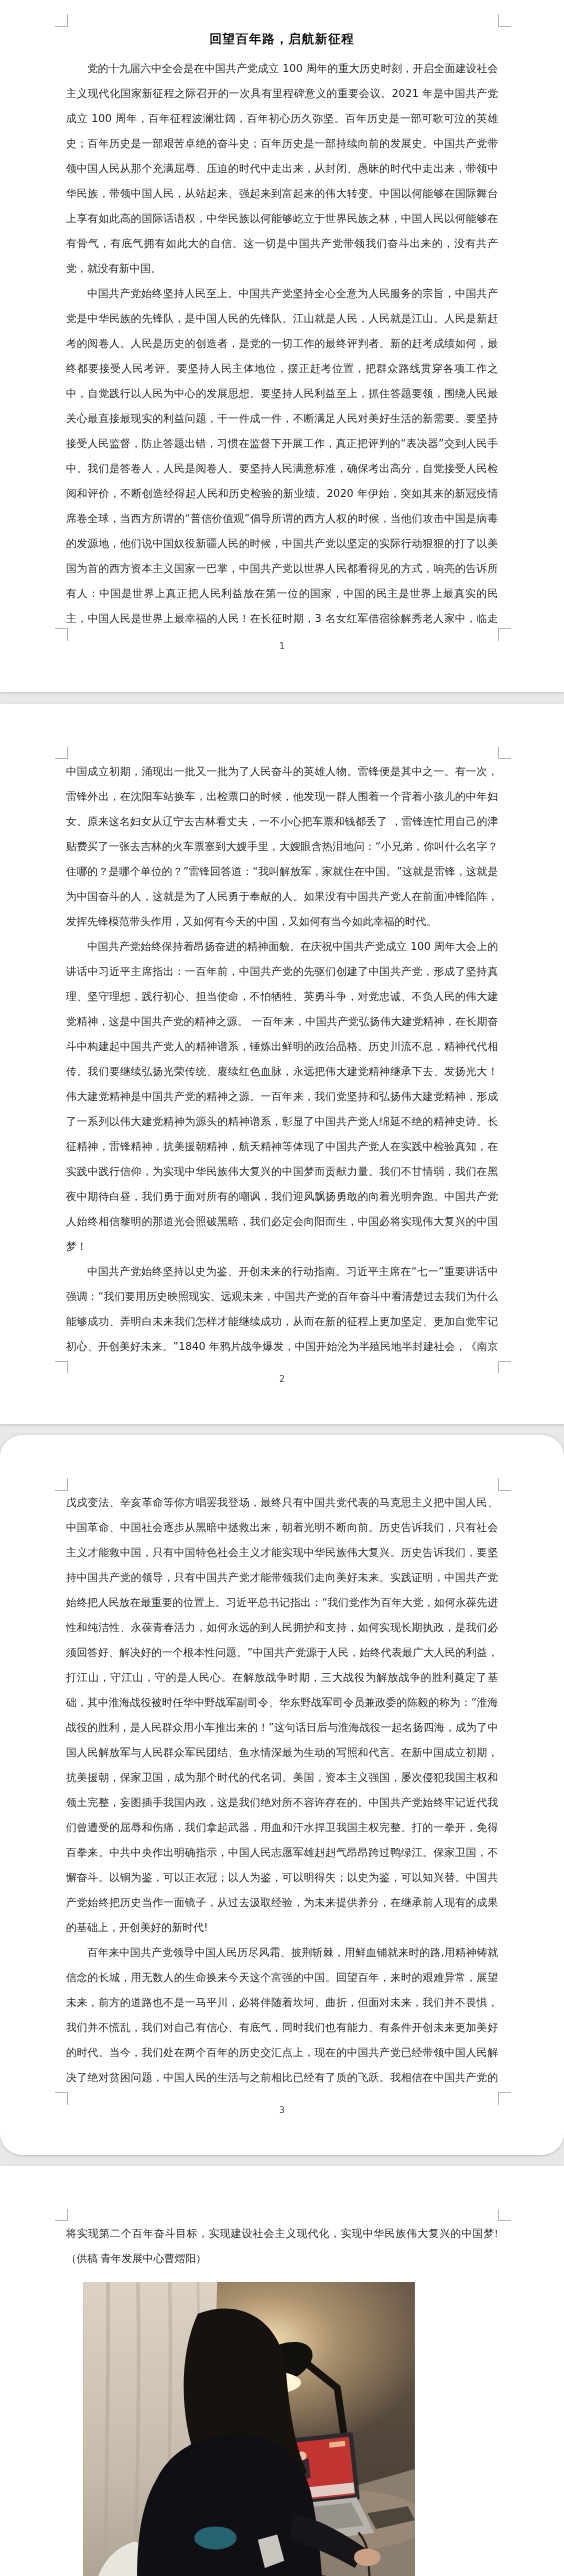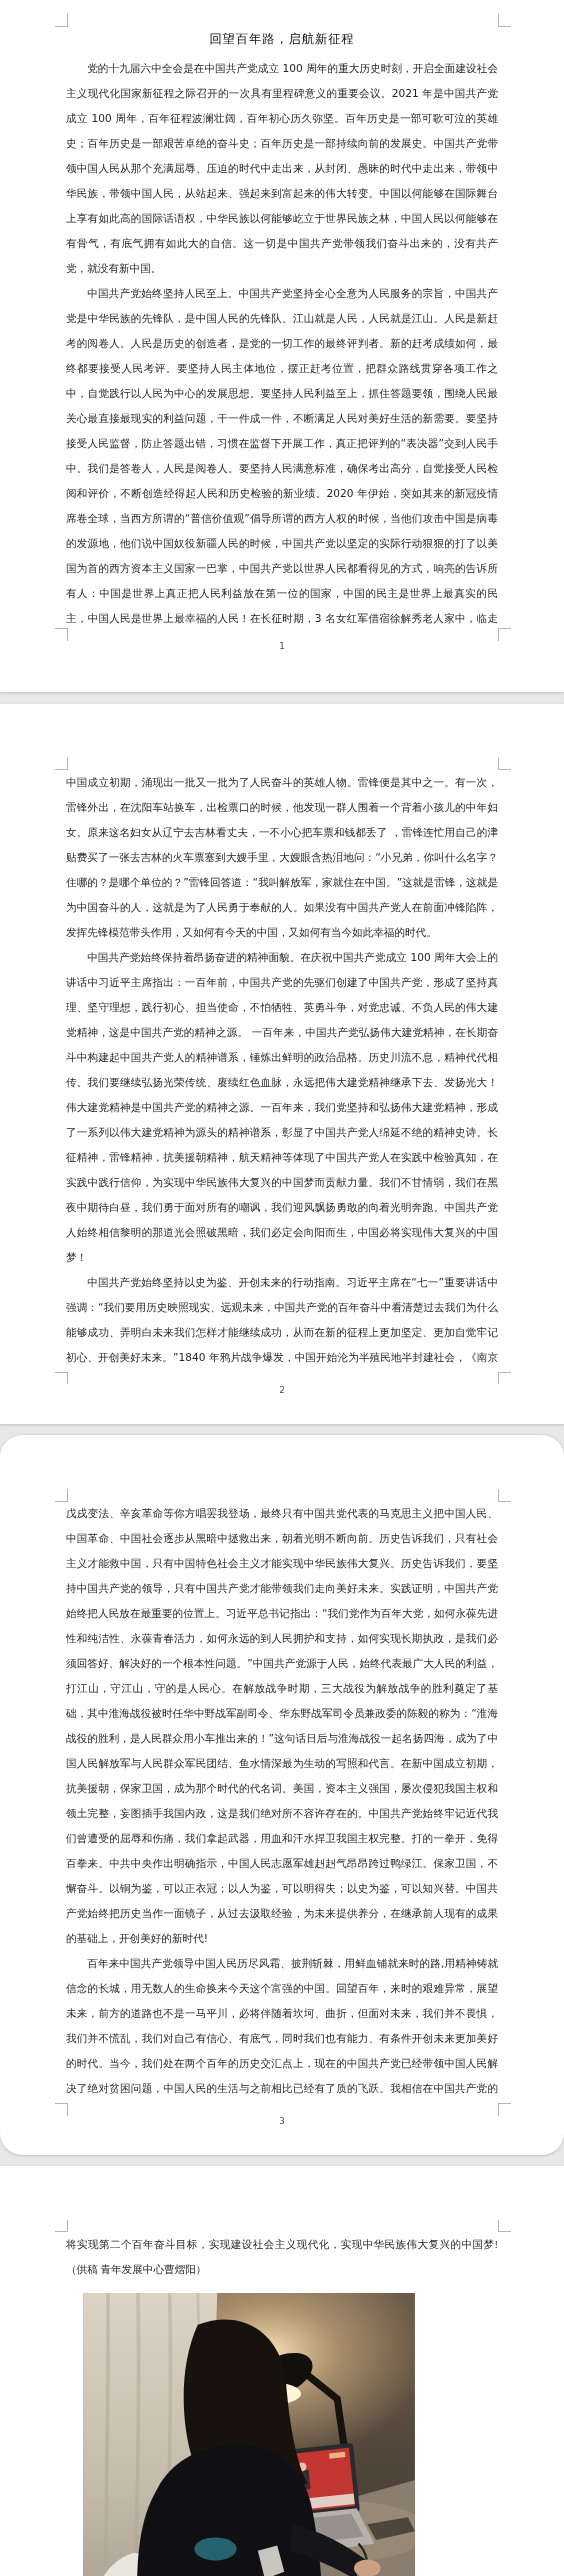--- a/index.html
+++ b/index.html
@@ -9,42 +9,42 @@
     font-family:"DejaVu Sans", sans-serif;
   }
   .canvas { width:564px; }
 
   .page {
     position:relative;
     background:#ffffff;
     overflow:hidden;
     box-shadow:0 0.9px 2.6px rgba(0,0,0,0.18);
   }
-  .page-inner { position:relative; width:564px; height:721px;margin-top:11px; }
+  .page-inner { position:relative; width:564px; height:721px; }
   .p1 { height:692px; }
   .p1 .page-inner { margin-top:-29px; }
   .p2 { height:720px; }
   .p3 { height:720px;border-radius:22px; }
   .p4 { height:510px;font-family:Liberation Serif, serif; }
   .gap { height:11.5px; }
   .gap.g3 { height:10.6px; }
 
   .page-body {
     position:absolute;
     left:66px; top:55px;
     width:432px; height:603px;
     overflow:hidden;
     font-size:10.6px;
     line-height:25px;
     color:#262626;
     text-align:justify;
   }
   .doc-title {
     font-size:12.3px;
-    font-weight:normal;
+    font-weight:bold;
     text-align:center;
     margin:0 0 3.5px 0;
     line-height:26.5px;
     color:#111111;
     letter-spacing:0.9px;
   }
   .para { margin:0; }
   .para.indent { text-indent:2em; }
 
   

